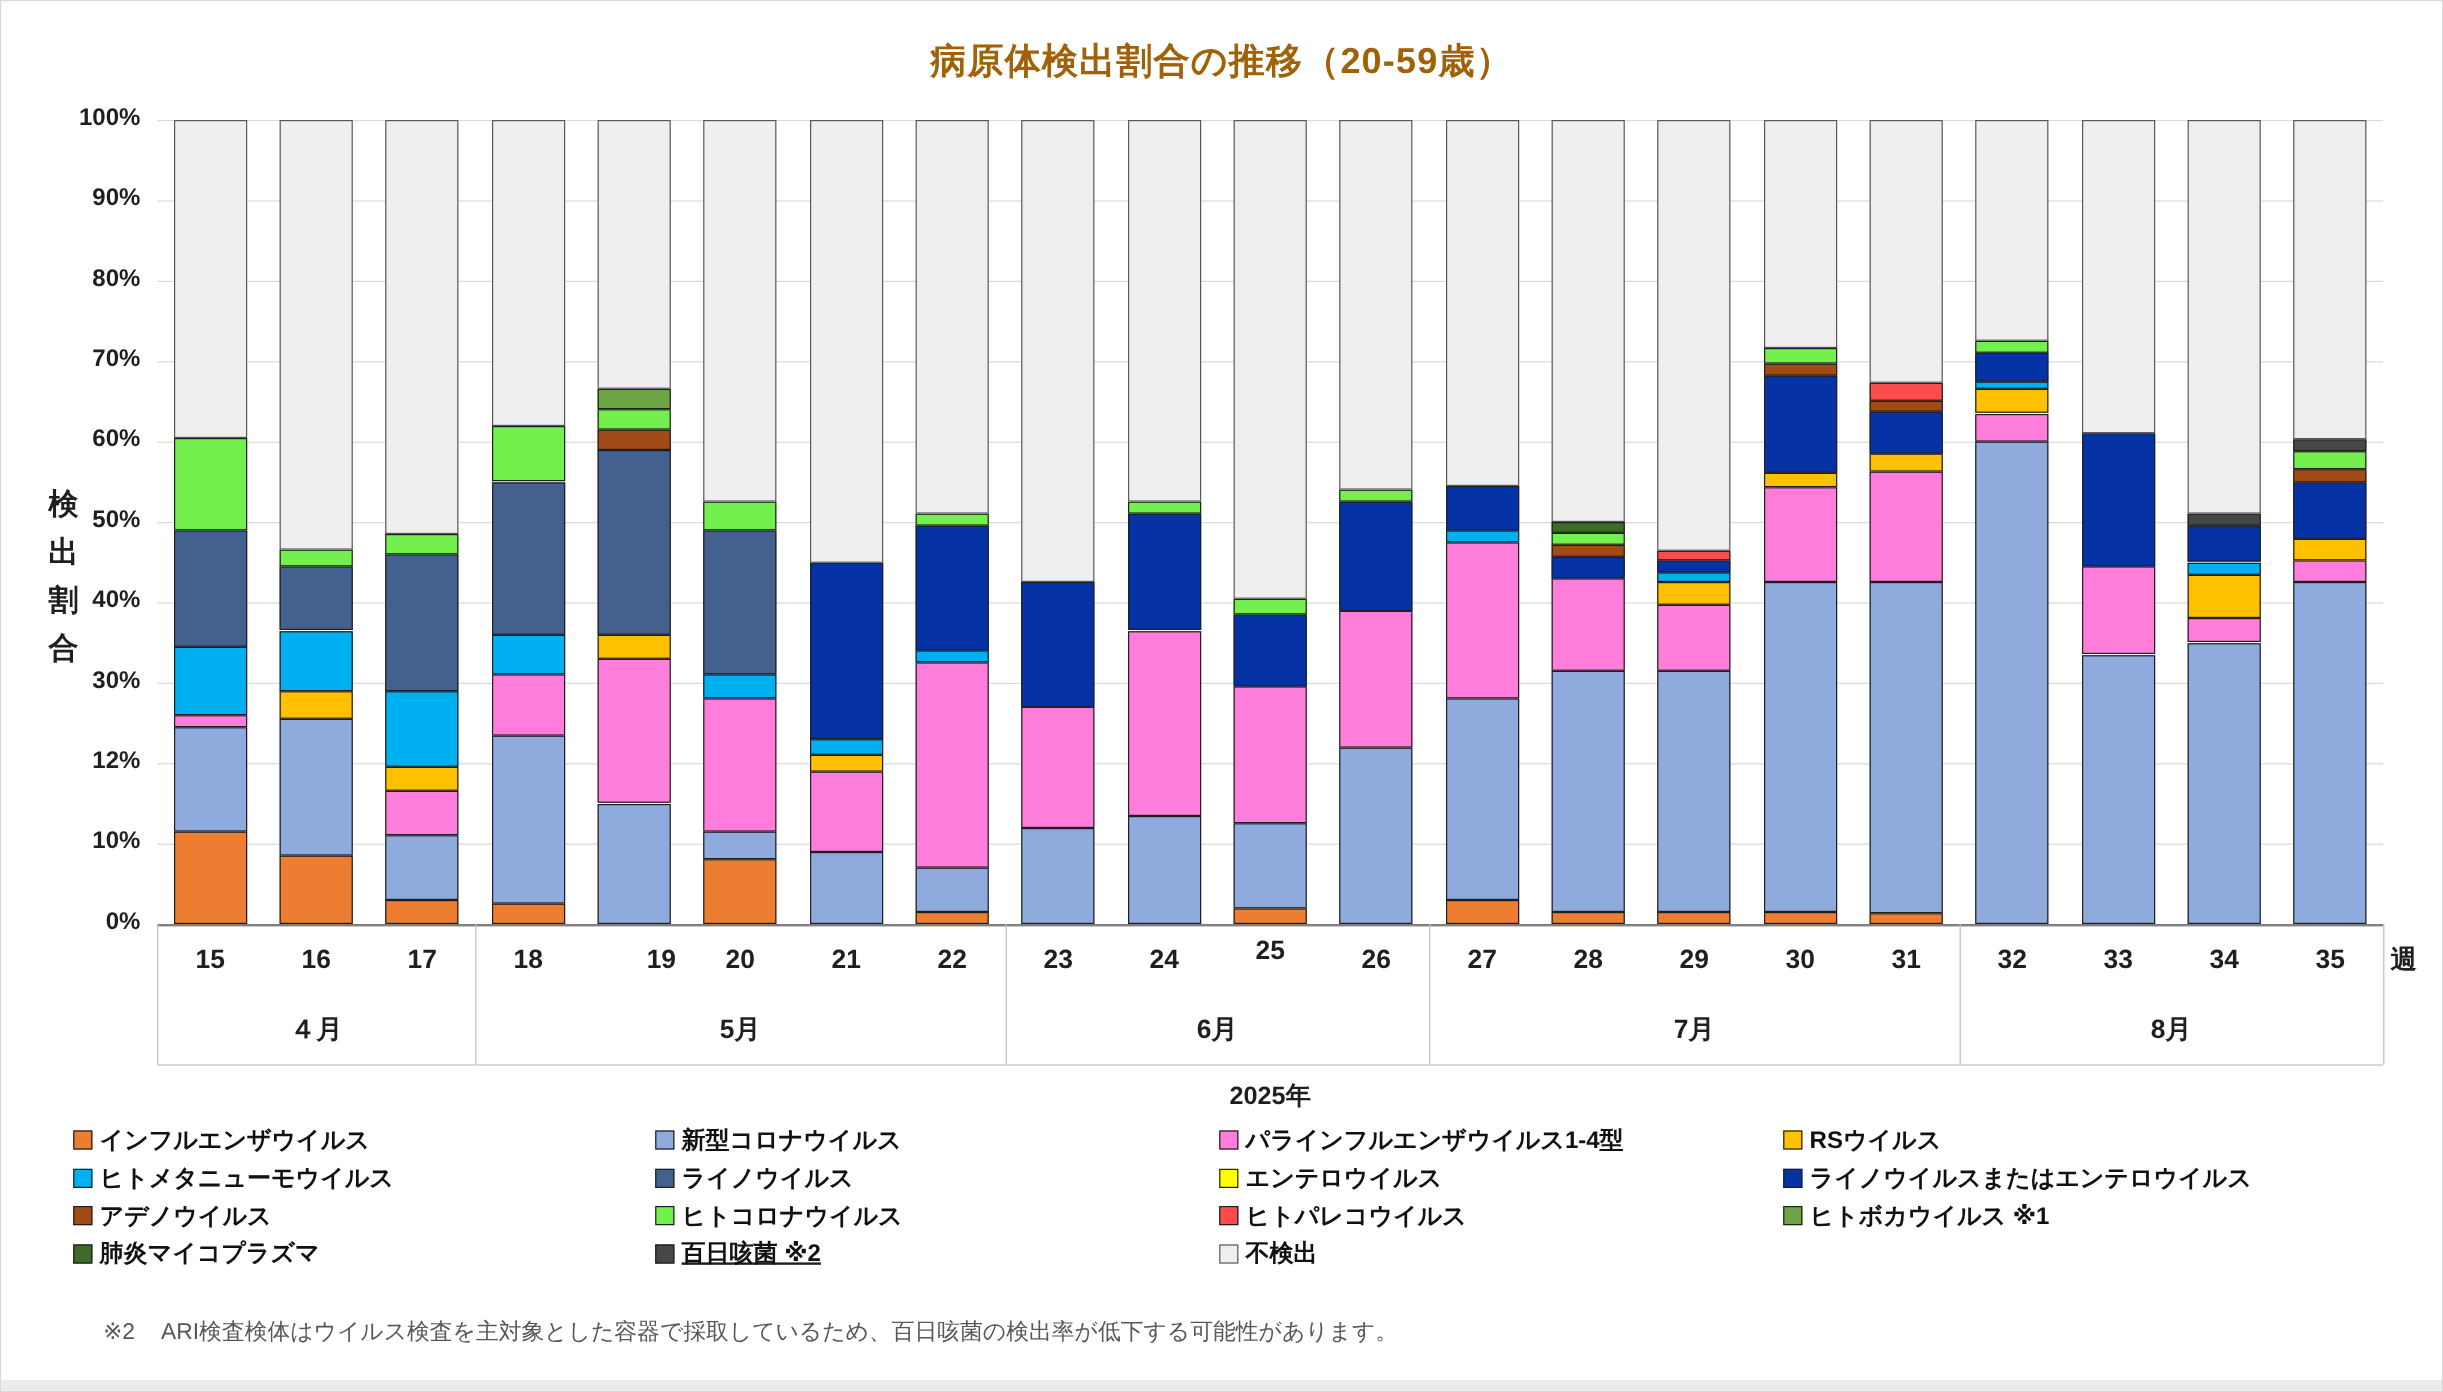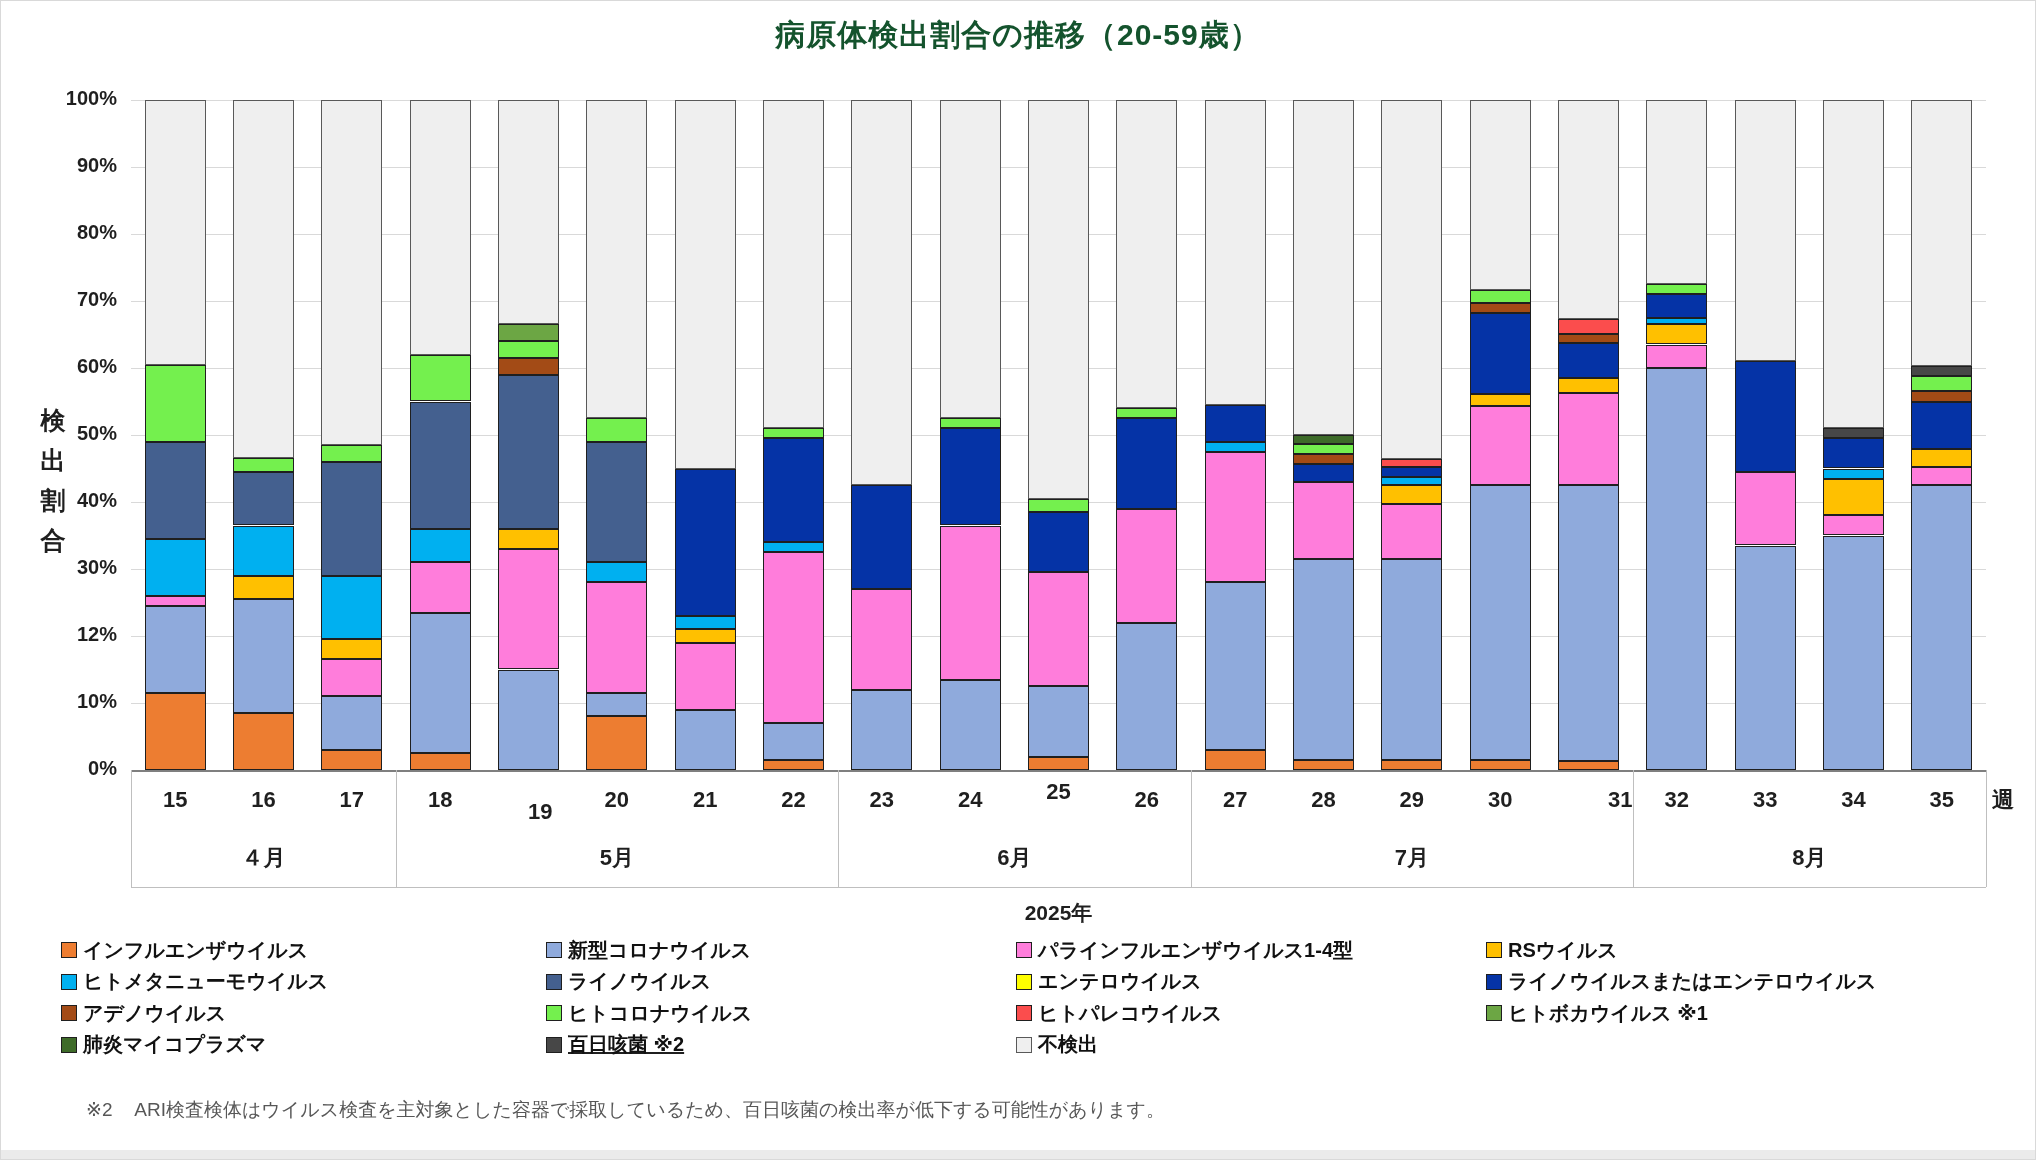--- a/index.html
+++ b/index.html
@@ -2,22 +2,22 @@
 <html><head>
 <meta charset="utf-8">
 <style>
   html,body{margin:0;padding:0;background:#fff;}
   #chart-root{
     position:relative;width:2036px;height:1160px;background:#ffffff;
     border:1px solid #d9d9d9;box-sizing:border-box;overflow:hidden;
     font-family:"Liberation Sans","DejaVu Sans",sans-serif;color:#1f1f1f;
   }
   .chart-title{
-    position:absolute;top:14px;left:0;width:100%;text-align:center;
-    font-size:30px;font-weight:bold;color:#14532d;letter-spacing:1px;
+    position:absolute;top:30px;left:0;width:100%;text-align:center;
+    font-size:30px;font-weight:bold;color:#a16207;letter-spacing:1px;
   }
   .gridline{position:absolute;height:1px;background:#d9d9d9;}
   .axisline{position:absolute;background:#7f7f7f;}
   .vline{position:absolute;width:1px;background:#bfbfbf;}
   .hline{position:absolute;height:1px;background:#bfbfbf;}
   .tick-label{
     position:absolute;text-align:right;font-size:20px;font-weight:bold;color:#1f1f1f;
   }
   .y-title{
     position:absolute;font-size:25px;font-weight:bold;color:#1f1f1f;
@@ -214,33 +214,33 @@
       <div class="seg" style="left: 1910.3px; top: 401.2px; width: 61px; height: 46.9px; background: rgb(5, 51, 166); border: 1.5px solid rgb(31, 31, 31);"></div>
       <div class="seg" style="left: 1910.3px; top: 389.8px; width: 61px; height: 11.4px; background: rgb(163, 75, 22); border: 1.5px solid rgb(31, 31, 31);"></div>
       <div class="seg" style="left: 1910.3px; top: 375px; width: 61px; height: 14.7px; background: rgb(116, 240, 78); border: 1.5px solid rgb(31, 31, 31);"></div>
       <div class="seg" style="left: 1910.3px; top: 365px; width: 61px; height: 10.1px; background: rgb(71, 71, 71); border: 1.5px solid rgb(31, 31, 31);"></div>
       <div class="seg" style="left: 1910.3px; top: 99px; width: 61px; height: 266px; background: rgb(239, 239, 239); border: 1.5px solid rgb(89, 89, 89);"></div>
       <div class="axisline" style="left: 130px; top: 769px; width: 1855px; height: 1.5px;"></div>
       <div class="week-label" style="left: 130px; top: 769px; width: 88.3px; height: 59px; line-height: 59px;">15</div>
       <div class="week-label" style="left: 218.3px; top: 769px; width: 88.3px; height: 59px; line-height: 59px;">16</div>
       <div class="week-label" style="left: 306.7px; top: 769px; width: 88.3px; height: 59px; line-height: 59px;">17</div>
       <div class="week-label" style="left: 395px; top: 769px; width: 88.3px; height: 59px; line-height: 59px;">18</div>
-      <div class="week-label" style="left: 495px; top: 769px; width: 88.3px; height: 59px; line-height: 59px; margin-top: 12px;">19</div>
+      <div class="week-label" style="left: 506px; top: 769px; width: 88.3px; height: 59px; line-height: 59px;">19</div>
       <div class="week-label" style="left: 571.7px; top: 769px; width: 88.3px; height: 59px; line-height: 59px;">20</div>
       <div class="week-label" style="left: 660px; top: 769px; width: 88.3px; height: 59px; line-height: 59px;">21</div>
       <div class="week-label" style="left: 748.3px; top: 769px; width: 88.3px; height: 59px; line-height: 59px;">22</div>
       <div class="week-label" style="left: 836.7px; top: 769px; width: 88.3px; height: 59px; line-height: 59px;">23</div>
       <div class="week-label" style="left: 925px; top: 769px; width: 88.3px; height: 59px; line-height: 59px;">24</div>
       <div class="week-label" style="left: 1013.3px; top: 761px; width: 88.3px; height: 59px; line-height: 59px;">25</div>
       <div class="week-label" style="left: 1101.7px; top: 769px; width: 88.3px; height: 59px; line-height: 59px;">26</div>
       <div class="week-label" style="left: 1190px; top: 769px; width: 88.3px; height: 59px; line-height: 59px;">27</div>
       <div class="week-label" style="left: 1278.3px; top: 769px; width: 88.3px; height: 59px; line-height: 59px;">28</div>
       <div class="week-label" style="left: 1366.7px; top: 769px; width: 88.3px; height: 59px; line-height: 59px;">29</div>
       <div class="week-label" style="left: 1455px; top: 769px; width: 88.3px; height: 59px; line-height: 59px;">30</div>
-      <div class="week-label" style="left: 1543.3px; top: 769px; width: 88.3px; height: 59px; line-height: 59px; text-align: right;">31</div>
+      <div class="week-label" style="left: 1543.3px; top: 769px; width: 88.3px; height: 59px; line-height: 59px;">31</div>
       <div class="week-label" style="left: 1631.7px; top: 769px; width: 88.3px; height: 59px; line-height: 59px;">32</div>
       <div class="week-label" style="left: 1720px; top: 769px; width: 88.3px; height: 59px; line-height: 59px;">33</div>
       <div class="week-label" style="left: 1808.3px; top: 769px; width: 88.3px; height: 59px; line-height: 59px;">34</div>
       <div class="week-label" style="left: 1896.7px; top: 769px; width: 88.3px; height: 59px; line-height: 59px;">35</div>
       <div class="vline" style="left: 130px; top: 769px; height: 117px;"></div>
       <div class="month-label" style="left: 130px; top: 828px; width: 265px; height: 58px; line-height: 58px;">４月</div>
       <div class="vline" style="left: 395px; top: 769px; height: 117px;"></div>
       <div class="month-label" style="left: 395px; top: 828px; width: 441.7px; height: 58px; line-height: 58px;">5月</div>
       <div class="vline" style="left: 836.7px; top: 769px; height: 117px;"></div>
       <div class="month-label" style="left: 836.7px; top: 828px; width: 353.3px; height: 58px; line-height: 58px;">6月</div>

